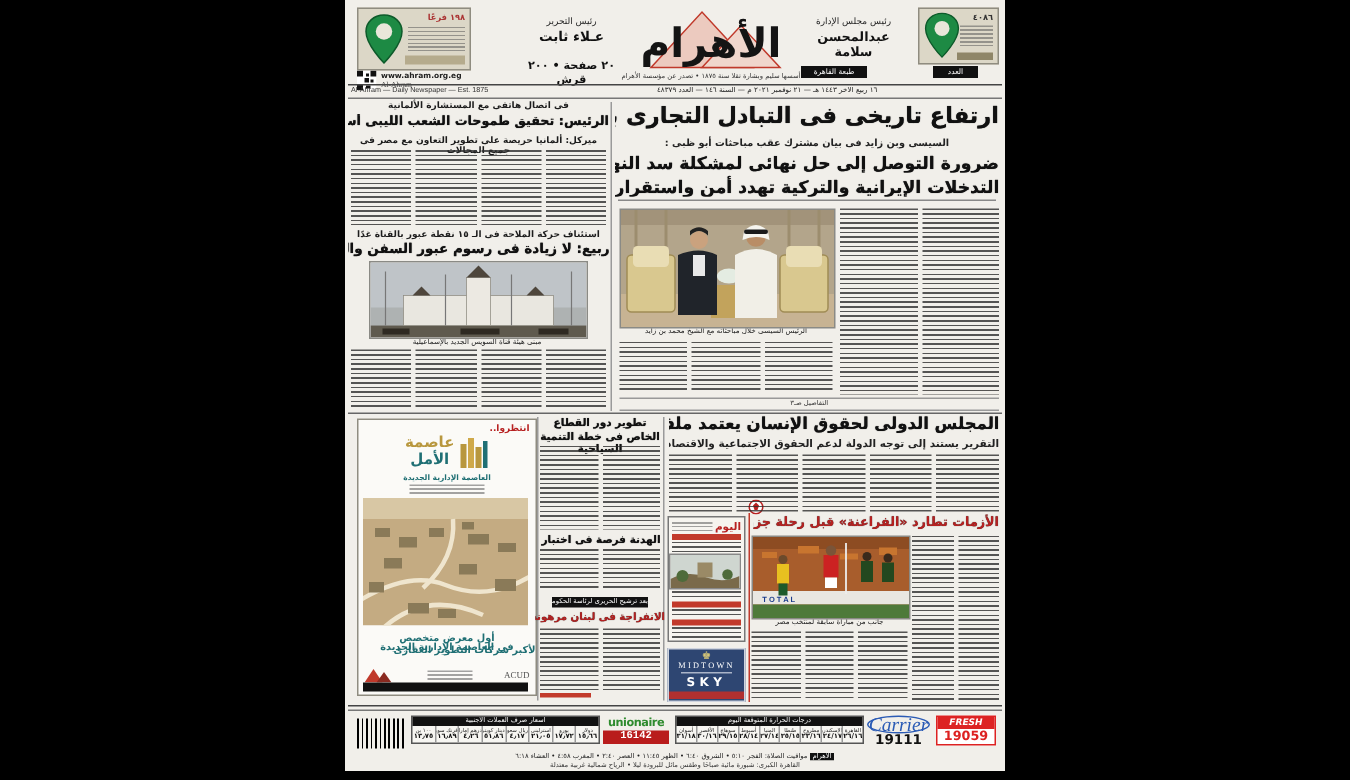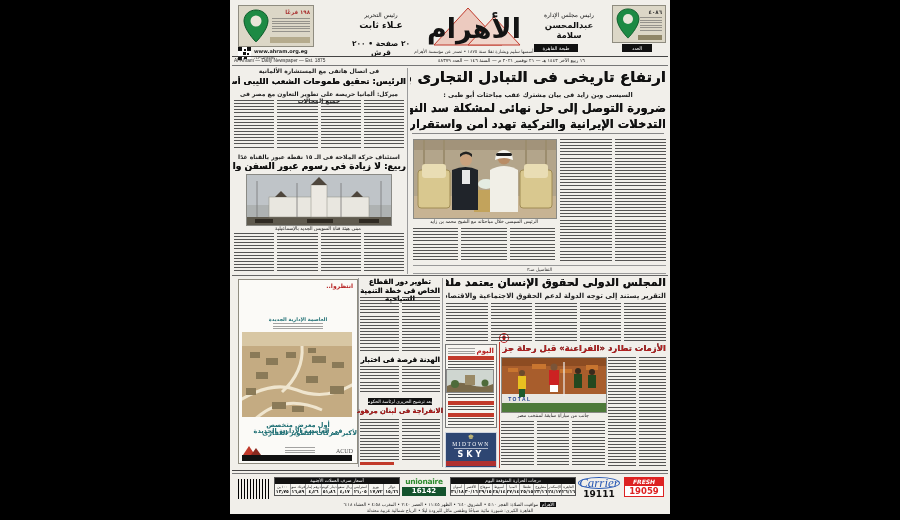--- a/index.html
+++ b/index.html
@@ -186,20 +186,32 @@
       <div class="stripes"></div>
       <div class="stripes"></div>
       <div class="stripes"></div>
       <div class="stripes"></div>
     </div>
 
     <div class="abs hline" style="left:2px;top:275px;width:436px;height:0.5px;background:#666;"></div>
 
     <div class="abs" style="left:8px;top:279px;width:118px;height:183px;border:1px solid #8f8c80;background:#fbfaf7;">
       <div class="abs b red" style="right:4px;top:2px;font-size:6px;">انتظروا..</div>
+      <div class="abs" style="left:0;top:10px;width:118px;display:flex;justify-content:center;align-items:center;gap:3px;">
+        <svg width="20" height="22" viewBox="0 0 20 22">
+          <rect x="1" y="6" width="4" height="16" fill="#b8973e"></rect>
+          <rect x="6" y="2" width="4" height="20" fill="#cfa94a"></rect>
+          <rect x="11" y="8" width="4" height="14" fill="#b8973e"></rect>
+          <rect x="16" y="4" width="3" height="18" fill="#1f6f74"></rect>
+        </svg>
+        <div class="c">
+          <div class="b" style="font-size:10px;color:#b8973e;">عاصمة</div>
+          <div class="b" style="font-size:10px;color:#1f6f74;">الأمل</div>
+        </div>
+      </div>
       <div class="abs c b" style="left:0;top:36px;width:118px;font-size:5px;color:#1f6f74;">العاصمة الإدارية الجديدة</div>
       <div class="abs stripes-lt" style="left:34px;top:43px;width:50px;height:7px;"></div>
       <svg class="abs" style="left:3px;top:52px;" width="110" height="85" viewBox="0 0 110 85">
         <rect width="110" height="85" fill="#c4ab82"></rect>
         <rect y="0" width="110" height="14" fill="#d8c7a4"></rect>
         <g stroke="#efe5ce" stroke-width="3" fill="none">
           <path d="M-5 70 Q30 48 55 58 Q85 70 115 50"></path>
           <path d="M10 90 Q40 60 80 78"></path>
           <path d="M60 14 Q62 40 40 60"></path>
         </g>
@@ -380,21 +392,21 @@
         </div>
           <div class="fcell">
           <span class="fn">١٠٠ ين</span>
             <span class="fv">١٣٫٧٥</span>
         </div>
         </div>
     </div>
 
     <div class="abs c" style="left:172px;top:477px;width:44px;">
       <div class="b" style="font-size:7.5px;color:#2e8b2e;letter-spacing:-.3px;">unionaire</div>
-      <div class="b" style="background:#14532d;color:#fff;font-size:7px;line-height:9px;margin-top:1px;">16142</div>
+      <div class="b" style="background:#b91c1c;color:#fff;font-size:7px;line-height:9px;margin-top:1px;font-family:Liberation Mono, monospace;">16142</div>
     </div>
 
     <div class="ftable" style="left:220px;top:477px;width:124px;">
       <div class="fhead">درجات الحرارة المتوقعة اليوم</div>
       <div class="frow">
           <div class="fcell">
           <span class="fn">القاهرة</span>
             <span class="fv">٢٦/١٦</span>
         </div>
           <div class="fcell">

